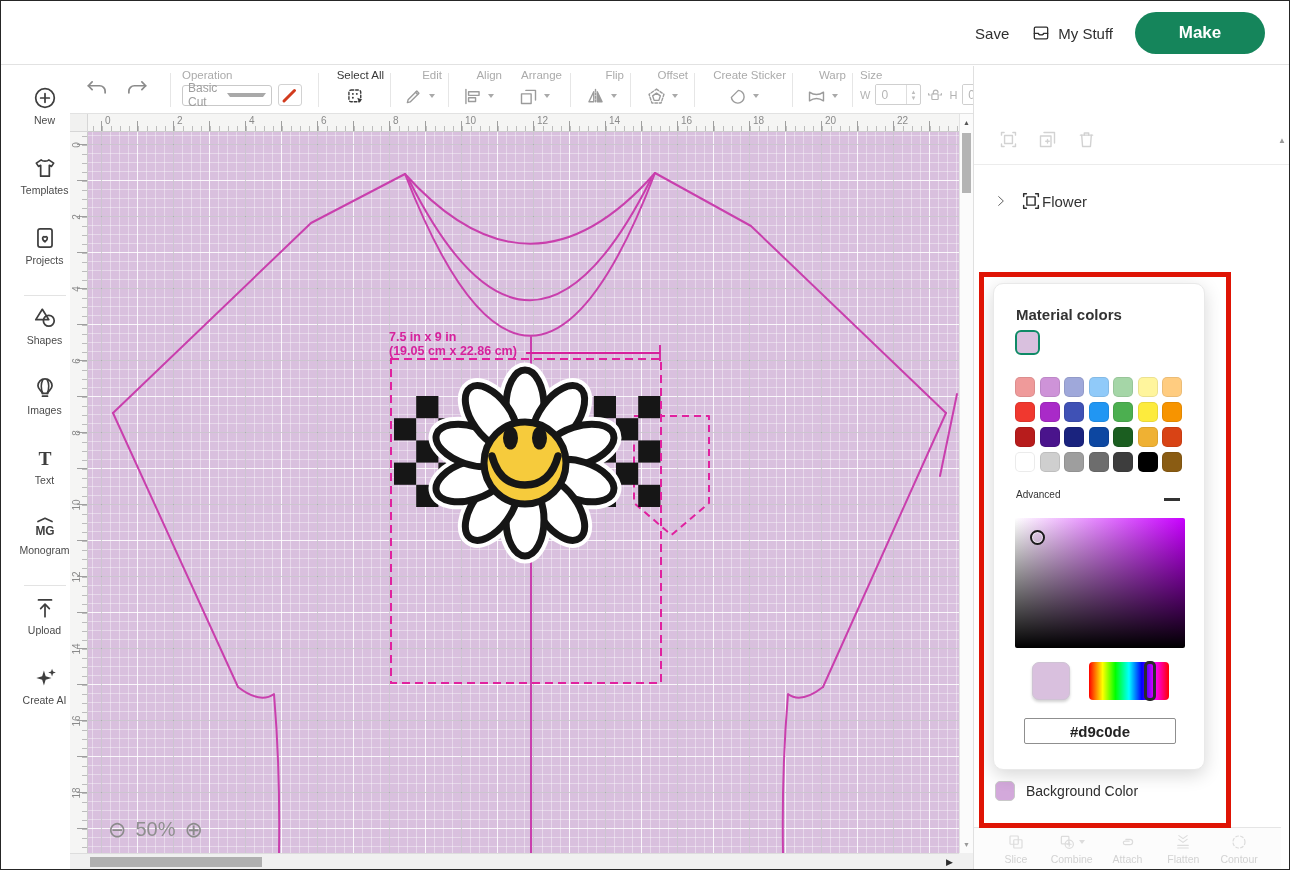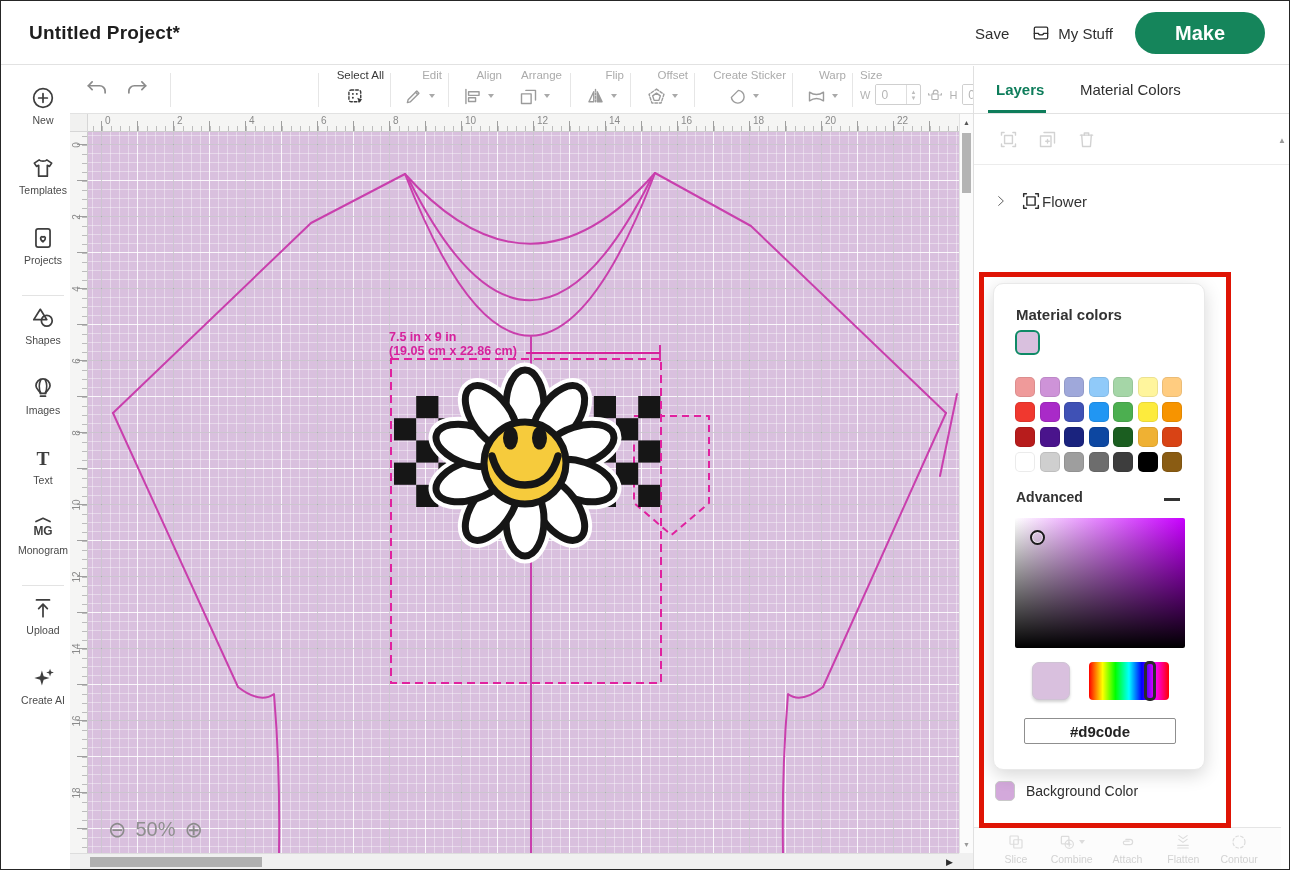--- a/index.html
+++ b/index.html
@@ -5,24 +5,24 @@
   html,body{margin:0;padding:0;background:#fff;font-family:"Liberation Sans","DejaVu Sans",sans-serif;}
   *{box-sizing:border-box;}
   #frame{position:relative;width:1290px;height:870px;background:#fff;border:1px solid #262626;overflow:hidden;}
 
   
   #header{position:absolute;left:0;top:0;width:100%;height:64px;background:#fff;border-bottom:1px solid #e2e2e2;}
   #title{position:absolute;left:28px;top:0;line-height:64px;font-size:19px;font-weight:700;color:#1e1e1e;letter-spacing:.2px;}
   #header-right{position:absolute;right:24px;top:0;height:64px;display:flex;align-items:center;gap:22px;}
   .hdr-link{font-size:15px;color:#2f2f2f;cursor:pointer;display:flex;align-items:center;gap:7px;}
   .hdr-ic{width:20px;height:20px;color:#2f2f2f;display:inline-block;}
-  #make-btn{width:130px;height:42px;border-radius:21px;background:#15855b;color:#fff;font-size:20px;font-weight:700;border:none;display:flex;align-items:center;justify-content:center;cursor:pointer;}
-
-  
-  #sidebar{position:absolute;left:0;top:65px;bottom:0;width:88px;background:#fff;border-right:4px solid #0ea5e9;padding-top:19px;}
+  #make-btn{width:130px;height:42px;border-radius:21px;background:#15855b;color:#fff;font-size:17px;font-weight:700;border:none;display:flex;align-items:center;justify-content:center;cursor:pointer;}
+
+  
+  #sidebar{position:absolute;left:0;top:65px;bottom:0;width:88px;background:#fff;border-right:1px solid #0ea5e9;padding-top:19px;}
   .side-item{height:46px;margin-bottom:24px;display:flex;flex-direction:column;align-items:center;justify-content:flex-start;cursor:pointer;}
   .side-icon{width:26px;height:26px;color:#3e3e3e;}
   .side-label{font-size:10.5px;color:#4a4a4a;margin-top:3px;white-space:nowrap;}
   .side-divider{width:42px;height:1px;background:#e3e3e3;margin:8px auto 9px auto;}
 
   
   #toolbar{position:absolute;left:69px;top:65px;width:906px;height:48px;background:#fff;border-bottom:1px solid #e2e2e2;}
   .tb-sep{position:absolute;top:7px;width:1px;height:34px;background:#e6e6e6;}
   .tb-btn{position:absolute;top:10px;width:28px;height:28px;color:#8b8b8b;cursor:pointer;}
   .tb-group{position:absolute;top:3px;text-align:right;}
@@ -107,21 +107,21 @@
   .btool-ic{width:18px;height:18px;}
   .btool-caret{width:0;height:0;border-left:3px solid transparent;border-right:3px solid transparent;border-top:4px solid #dcdcdc;margin-left:3px;}
   .btool-label{font-size:10.5px;color:#d2d2d2;margin-top:2px;}
 
   
   #popup{position:absolute;left:992px;top:282px;width:212px;height:487px;background:#fff;border:1px solid #e9e9e9;border-radius:10px;box-shadow:0 5px 18px rgba(0,0,0,.16);z-index:10;}
   #popup-title{position:absolute;left:22px;top:22px;font-size:15px;font-weight:700;color:#333;}
   #sel-swatch{position:absolute;left:21px;top:46px;width:25px;height:25px;border-radius:6px;border:2px solid #0f8a66;cursor:pointer;}
   #swatch-grid{position:absolute;left:21px;top:93px;display:grid;grid-template-columns:repeat(7,20px);grid-auto-rows:20px;column-gap:4.5px;row-gap:5px;}
   .swatch{width:20px;height:20px;border-radius:5px;border:1px solid rgba(0,0,0,.08);cursor:pointer;}
-  #advanced-label{position:absolute;left:22px;top:205px;font-size:14px;color:#333;font-weight:bold;}
+  #advanced-label{position:absolute;left:22px;top:205px;font-size:10px;color:#333;}
   #advanced-collapse{position:absolute;right:24px;top:214px;width:16px;height:2.5px;background:#333;cursor:pointer;}
   #gradient-box{position:absolute;left:21px;top:234px;width:170px;height:130px;border-radius:2px;cursor:crosshair;
     background:linear-gradient(to bottom,rgba(0,0,0,0),#000),linear-gradient(to right,#fff,#c800ff);}
   #gradient-cursor{position:absolute;left:36px;top:246px;width:15px;height:15px;border:2.5px solid #1b1b1b;border-radius:50%;background:transparent;box-shadow:0 0 0 1px rgba(255,255,255,.6) inset;}
   #cur-swatch{position:absolute;left:38px;top:378px;width:38px;height:38px;border-radius:7px;border:1px solid #cfc3d4;box-shadow:0 2px 3px rgba(0,0,0,.18);}
   #hue-bar{position:absolute;left:95px;top:378px;width:80px;height:38px;border-radius:4px;cursor:pointer;
     background:linear-gradient(to right,#f00 0%,#ff0 17%,#0f0 33%,#0ff 50%,#00f 66%,#f0f 83%,#f00 100%);}
   #hue-thumb{position:absolute;left:55px;top:-1px;width:12px;height:40px;border:3px solid #2b2b2b;border-radius:5px;background:transparent;}
   #hex-input{position:absolute;left:30px;top:434px;width:152px;height:26px;border:1px solid #8f8f8f;border-radius:2px;text-align:center;font-size:15px;font-weight:600;color:#222;outline:none;font-family:"Liberation Sans","DejaVu Sans",sans-serif;}
 
@@ -129,21 +129,20 @@
   #red-box{position:absolute;left:978px;top:271px;width:252px;height:556px;border:5px solid #df1405;z-index:20;pointer-events:none;}
 
   svg{display:block;}
 </style>
 </head>
 <body>
 
 <div id="frame">
 
   <div id="header">
-    <div id="title">Untitled Project*</div>
     <div id="header-right">
       <div class="hdr-link">
         <span>Save</span>
       </div>
       <div class="hdr-link">
         <span class="hdr-ic">
             <svg viewBox="0 0 24 24" width="100%" height="100%" fill="none" stroke="currentColor" stroke-width="1.6" stroke-linecap="round" stroke-linejoin="round">
               <rect x="4" y="5" width="16" height="14" rx="1.5"></rect>
               <path d="M4 12.5 H9 C9 14.8 15 14.8 15 12.5 H20"></path>
             </svg>
@@ -246,20 +245,34 @@
     <div class="tb-btn" style="left:14px"><span class="tb-ic" style="width:26px;height:26px"><svg viewBox="0 0 24 24" width="100%" height="100%" fill="none" stroke="currentColor" stroke-width="1.6" stroke-linecap="round" stroke-linejoin="round">
             <path d="M7.5 5.5 L4 9 L7.5 12.5"></path>
             <path d="M4 9 H14.5 A5 5 0 0 1 19.5 14 V15.5"></path>
           </svg></span></div>
     <div class="tb-btn" style="left:54px"><span class="tb-ic" style="width:26px;height:26px"><svg viewBox="0 0 24 24" width="100%" height="100%" fill="none" stroke="currentColor" stroke-width="1.6" stroke-linecap="round" stroke-linejoin="round">
             <path d="M16.5 5.5 L20 9 L16.5 12.5"></path>
             <path d="M20 9 H9.5 A5 5 0 0 0 4.5 14 V15.5"></path>
           </svg></span></div>
     <div class="tb-sep" style="left:100px"></div>
 
+    <div class="tb-group" style="left:112px;width:128px;text-align:left">
+      <div class="tb-label">Operation</div>
+      <div class="op-row">
+        <div class="op-select">
+          <span>Basic Cut</span>
+          <span class="caret"></span>
+        </div>
+        <div class="pen-chip">
+          <svg width="18" height="18" viewBox="0 0 18 18">
+              <path d="M3 15 L13.5 4.5" stroke="#d23b1e" stroke-width="3" stroke-linecap="round"></path>
+            </svg>
+        </div>
+      </div>
+    </div>
     <div class="tb-sep" style="left:248px"></div>
 
     <div class="tb-group" style="left:256px;width:58px">
       <div class="tb-label dark">Select All</div>
       <div class="tb-iconrow dark">
           <span class="tb-ic">
             <svg viewBox="0 0 24 24" width="100%" height="100%" fill="none" stroke="currentColor" stroke-width="1.6" stroke-linecap="round" stroke-linejoin="round">
               <rect x="4.5" y="4.5" width="13.5" height="13.5" rx="2.5" stroke-dasharray="3 2.2"></rect>
               <circle cx="9" cy="9" r="1.1" fill="currentColor" stroke="none"></circle>
               <circle cx="13.5" cy="9" r="1.1" fill="currentColor" stroke="none"></circle>
@@ -518,25 +531,20 @@
     <div id="v-thumb"></div>
     <div class="arr-dn">▼</div>
   </div>
   <div id="h-scroll">
     <div id="h-thumb"></div>
     <div class="arr-rt">▶</div>
   </div>
   <div id="scroll-corner"></div>
 
   <div id="panel">
-    <div id="tabs">
-      <div class="tab" id="tab-layers">Layers</div>
-      <div class="tab" id="tab-material">Material Colors</div>
-      <div id="tab-underline"></div>
-    </div>
     <div id="panel-actions">
       <span class="pa-ic">
           <svg viewBox="0 0 24 24" width="100%" height="100%" fill="none" stroke="currentColor" stroke-width="1.6" stroke-linecap="round" stroke-linejoin="round">
             <rect x="7.5" y="7.5" width="9" height="9"></rect>
             <path d="M4 7 V4 H7 M17 4 H20 V7 M20 17 V20 H17 M7 20 H4 V17"></path>
           </svg>
         </span>
       <span class="pa-ic">
           <svg viewBox="0 0 24 24" width="100%" height="100%" fill="none" stroke="currentColor" stroke-width="1.6" stroke-linecap="round" stroke-linejoin="round">
             <rect x="4" y="8" width="12" height="12"></rect>

